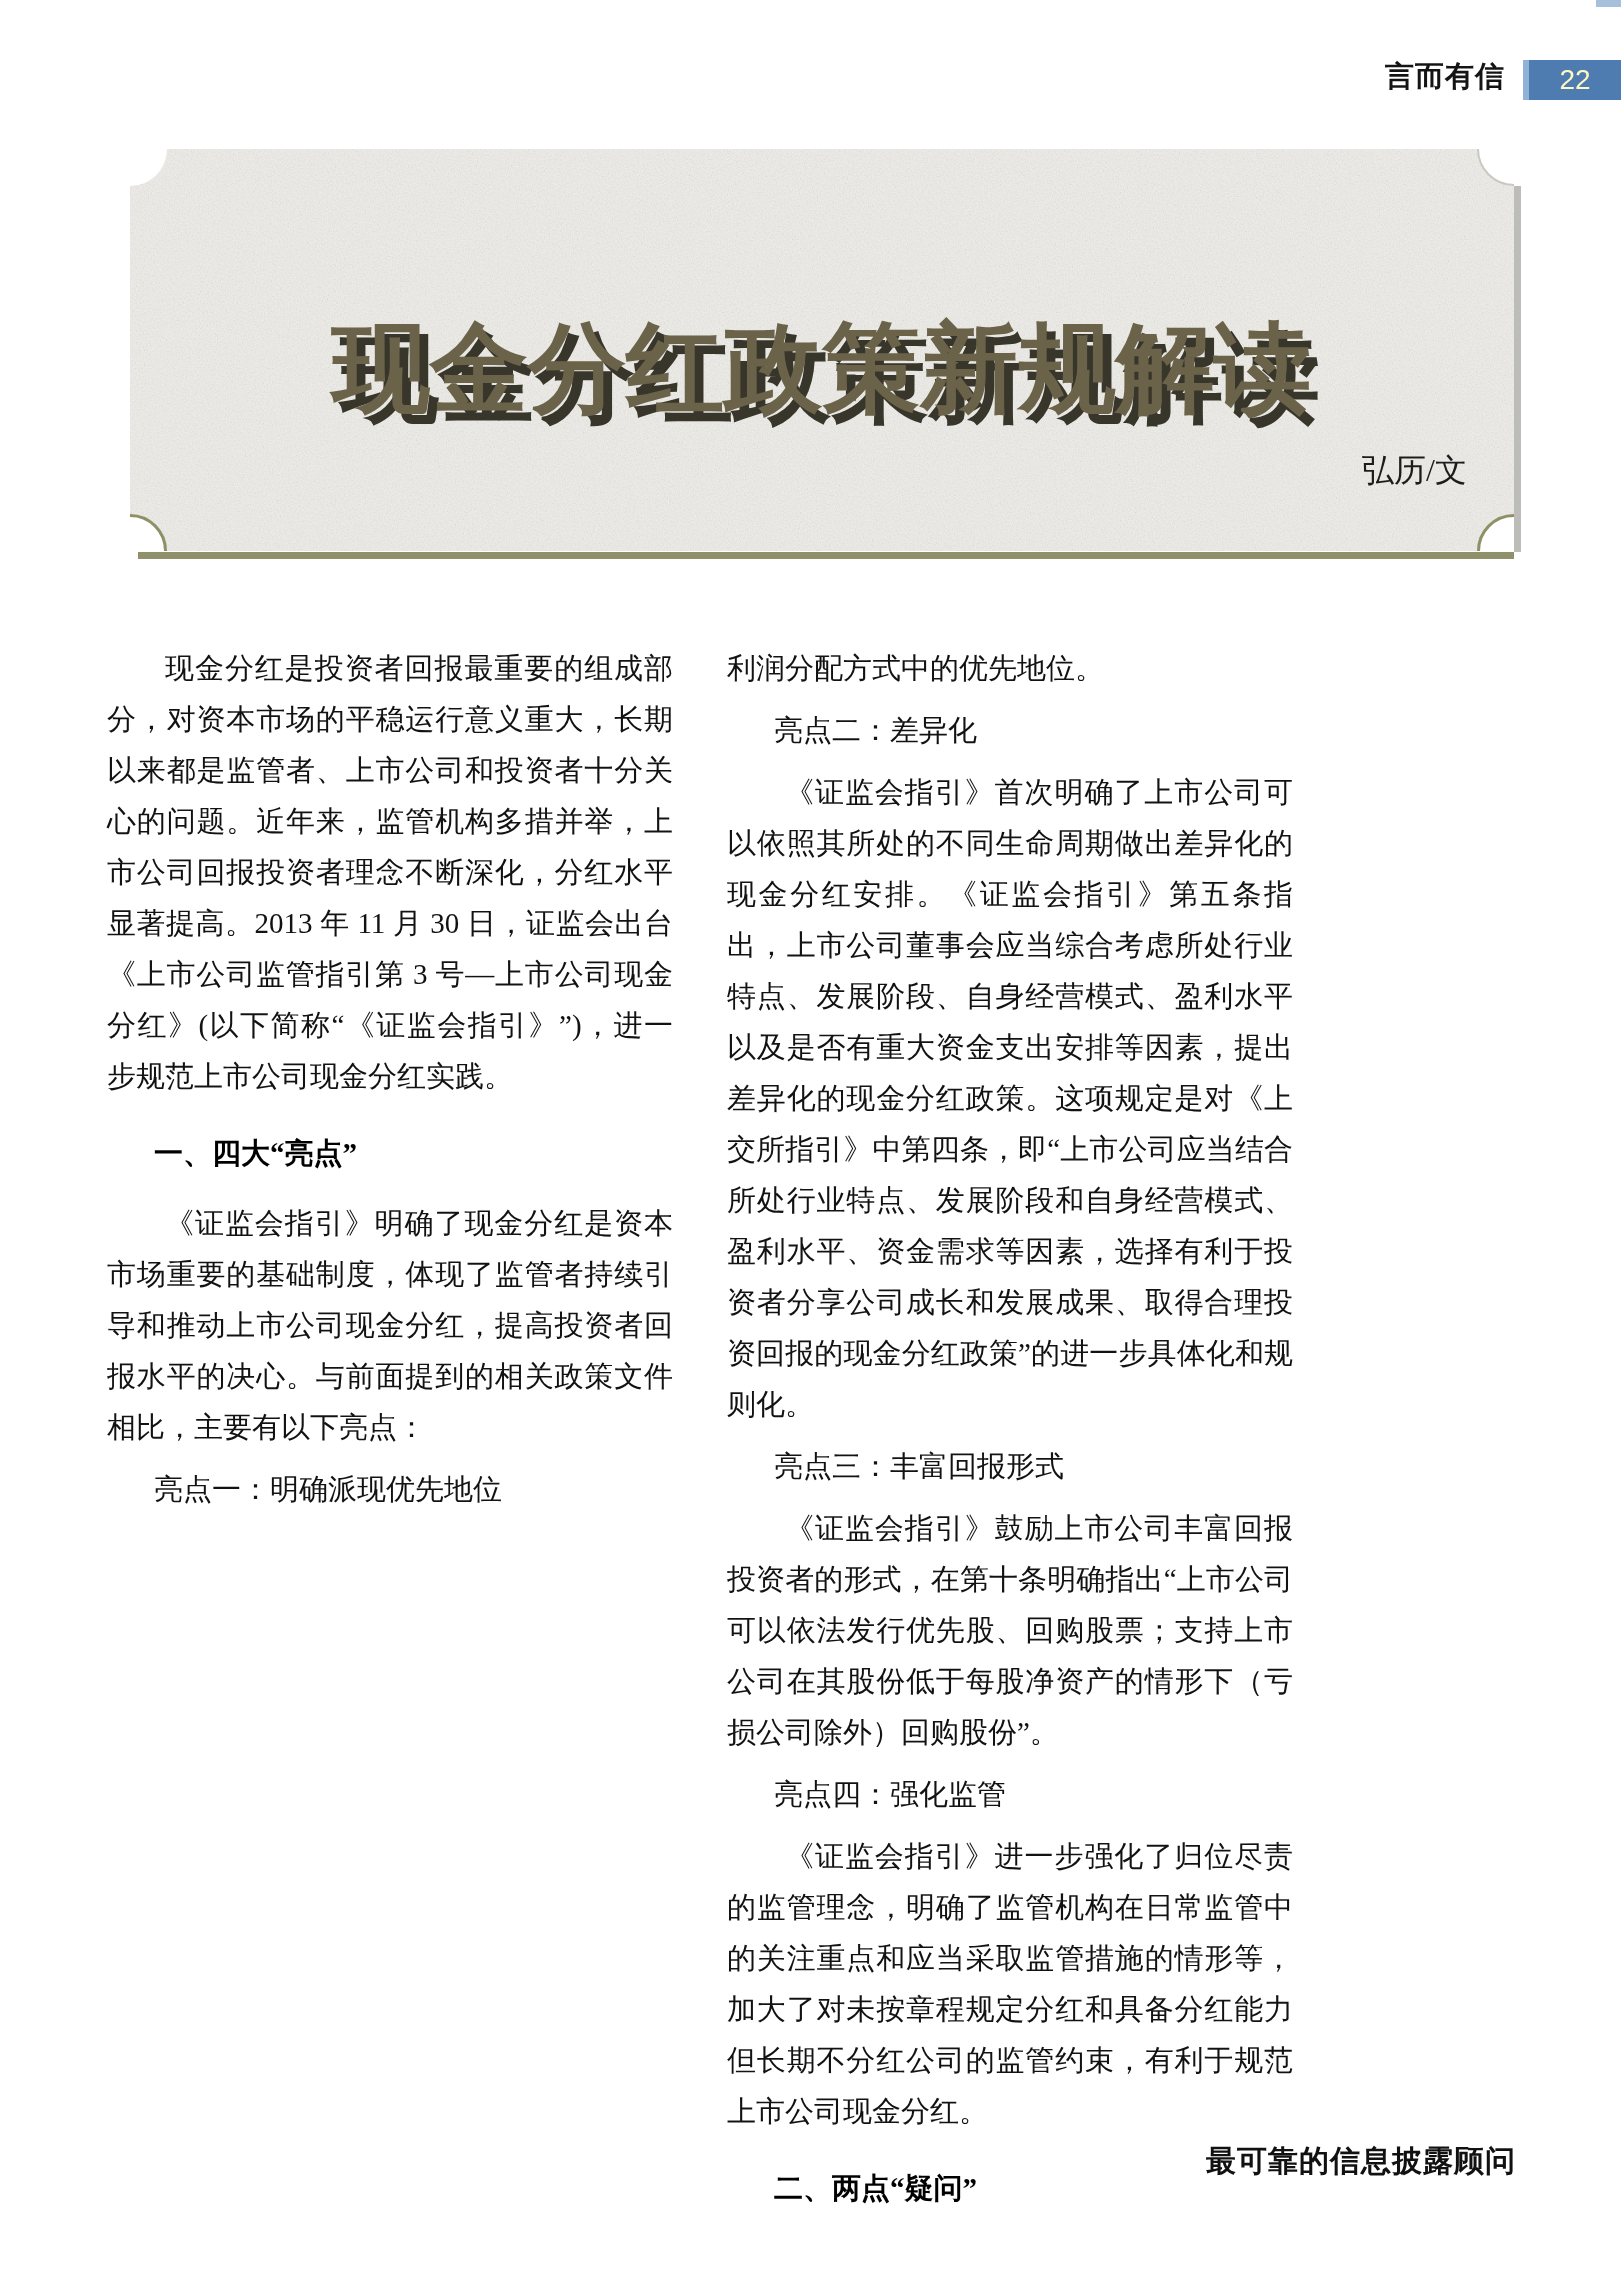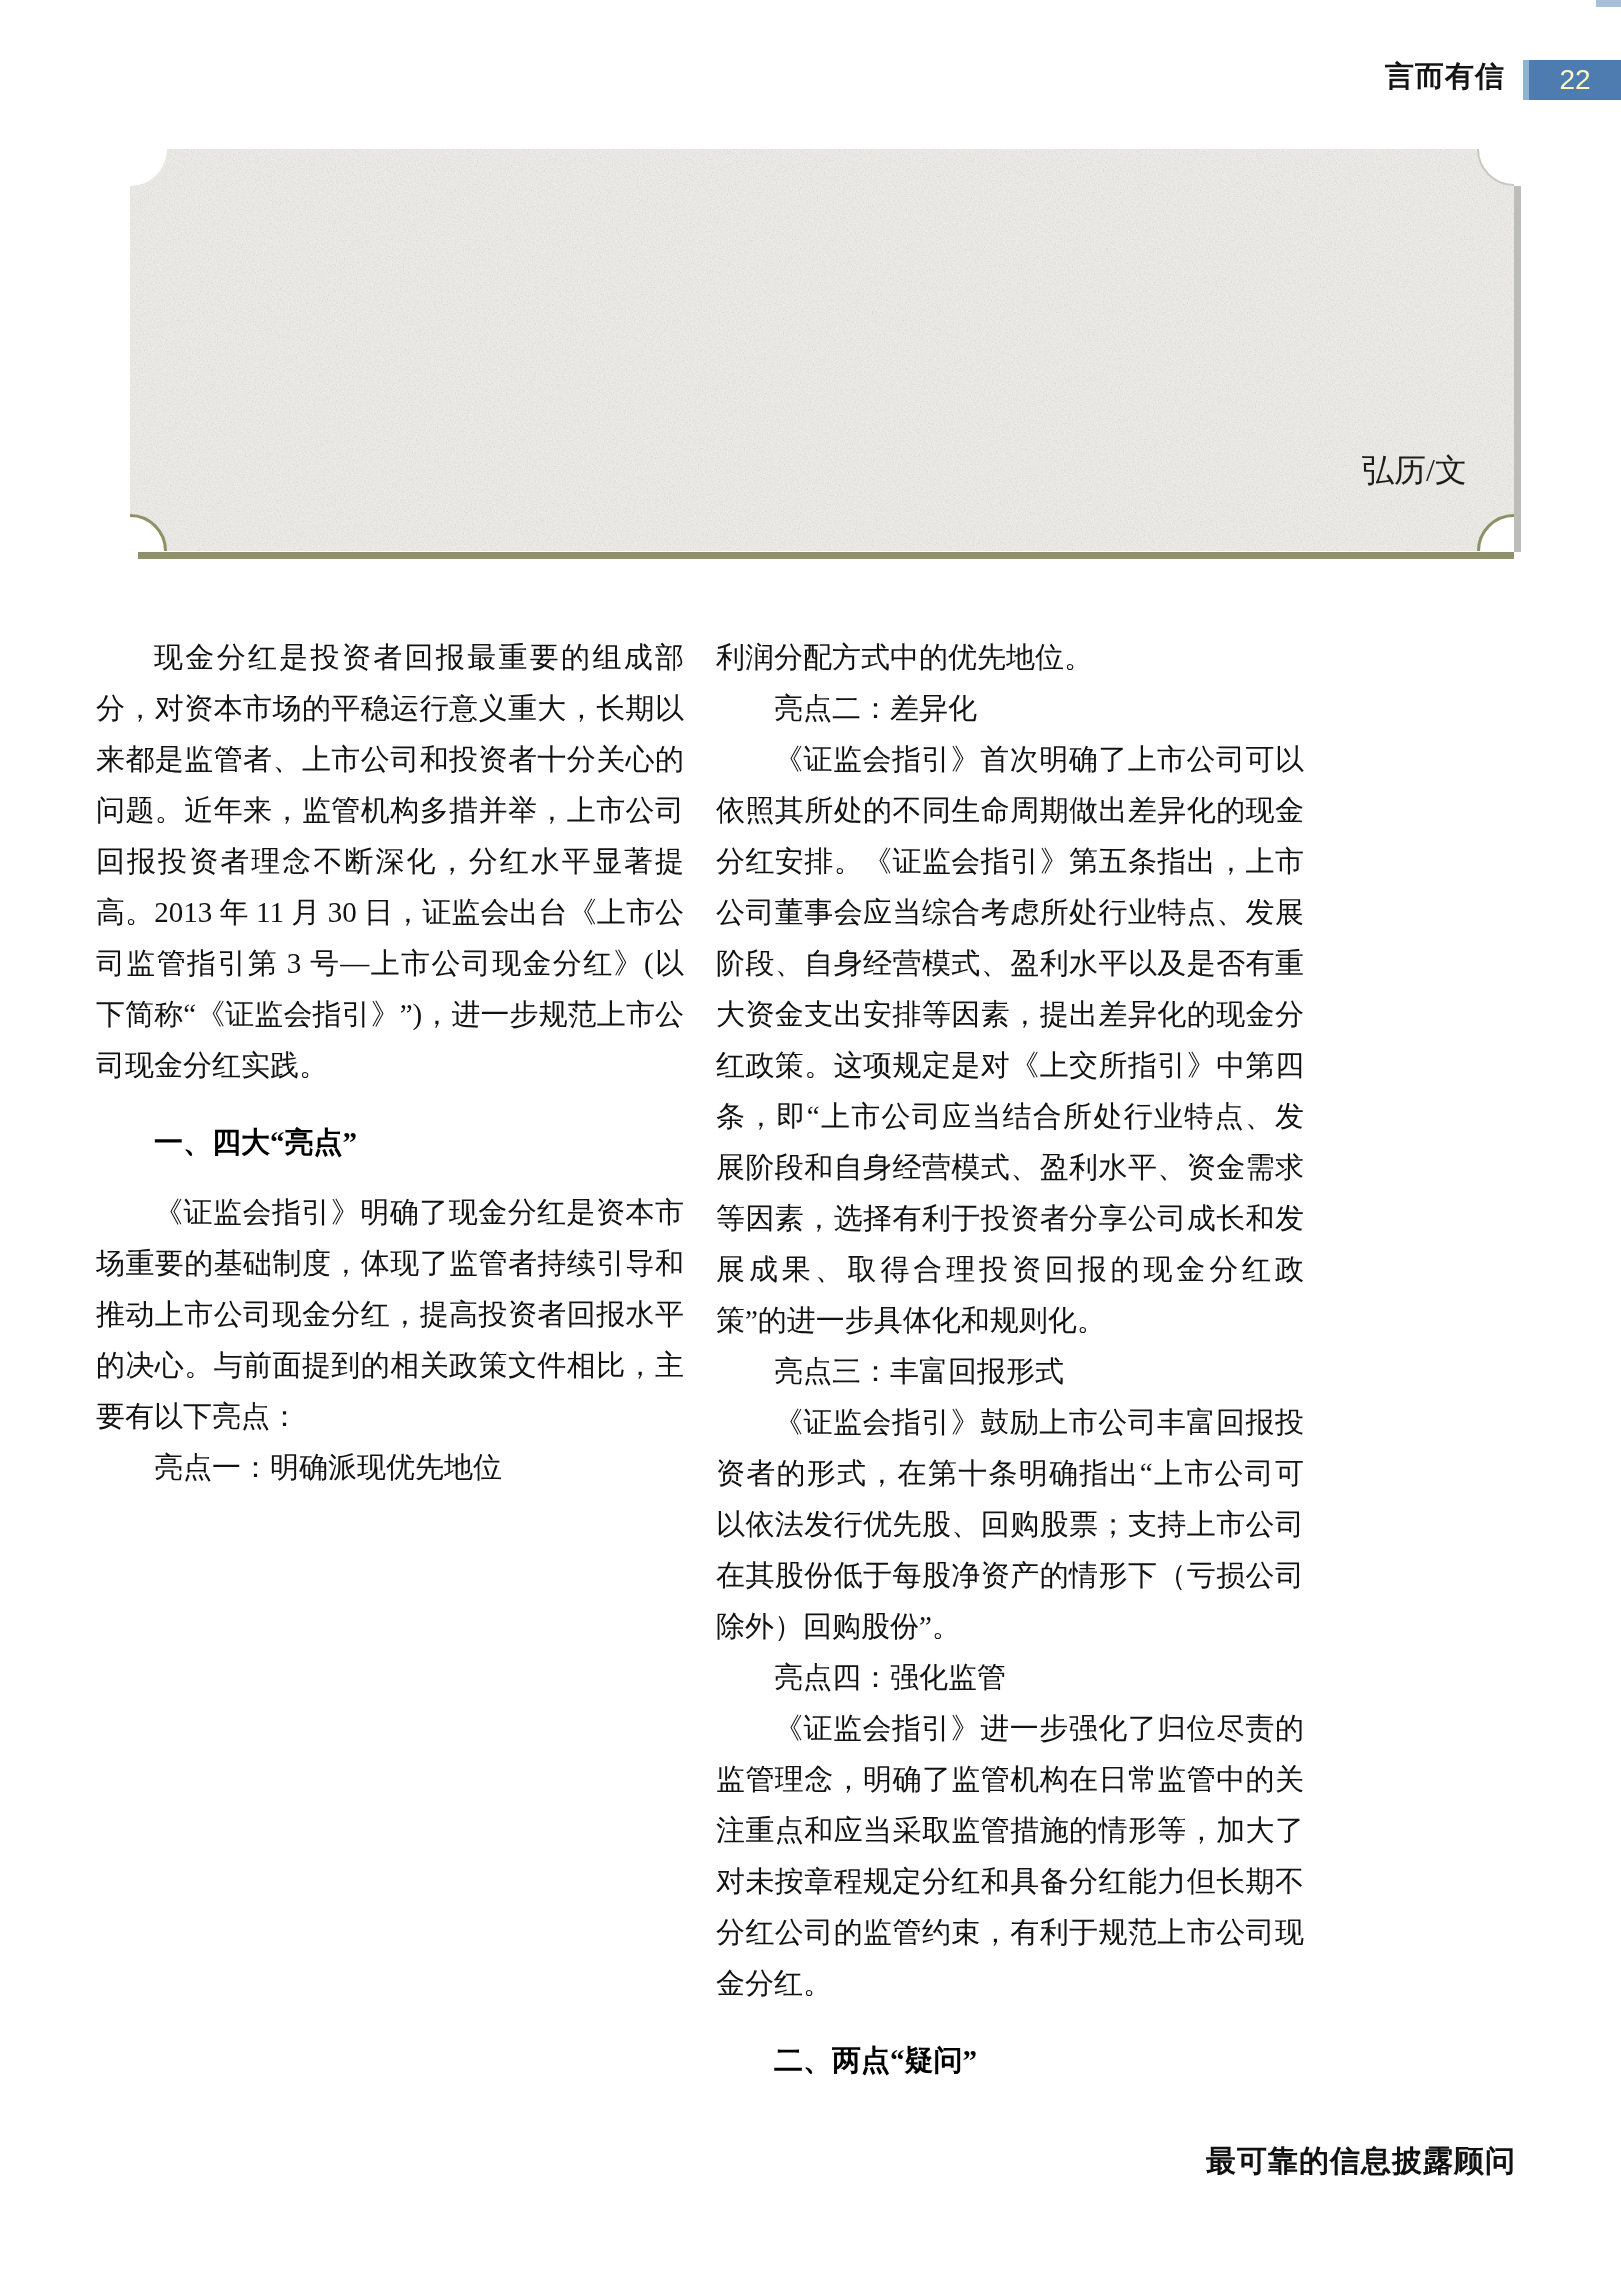--- a/index.html
+++ b/index.html
@@ -54,21 +54,21 @@
   }
 
   
   .column{
     position:absolute;top:632px;width:588px;
     font-size:29px;line-height:51px;color:#121212;
     text-align:justify;text-justify:inter-ideograph;
   }
   .column-left{left:96px;}
   .column-right{left:716px;}
-  .para{margin:0;text-indent:2em;}
+  .para{margin:11px;text-indent:2em;}
   .para.no-indent{text-indent:0;}
   .subheading{margin:0;text-indent:2em;}
   .heading{
     margin:25.5px 0 19.6px;text-indent:2em;font-size:29px;font-weight:bold;color:#000;
   }
 
   
   .footer-slogan{
     position:absolute;left:1206px;top:2141px;
     font-family:"Liberation Sans","DejaVu Sans",sans-serif;
@@ -87,20 +87,21 @@
     <filter id="grainF" x="0" y="0" width="100%" height="100%">
       <feTurbulence type="fractalNoise" baseFrequency="0.75" numOctaves="2" seed="8"></feTurbulence>
       <feColorMatrix type="saturate" values="0"></feColorMatrix>
     </filter>
     <rect width="1412" height="410" filter="url(#grainF)" opacity="0.28"></rect>
   </svg>
   <div class="notch tl"></div>
   <div class="notch tr"></div>
   <div class="notch bl"></div>
   <div class="notch br"></div>
+  <h1 class="banner-title">现金分红政策新规解读</h1>
   <div class="byline">弘历/文</div>
 </div>
 <div class="banner-shadow-bottom"></div>
 <div class="banner-shadow-right"></div>
 
 <div class="column column-left">
   <p class="para">现金分红是投资者回报最重要的组成部分，对资本市场的平稳运行意义重大，长期以来都是监管者、上市公司和投资者十分关心的问题。近年来，监管机构多措并举，上市公司回报投资者理念不断深化，分红水平显著提高。2013 年 11 月 30 日，证监会出台《上市公司监管指引第 3 号—上市公司现金分红》(以下简称“《证监会指引》”)，进一步规范上市公司现金分红实践。</p>
   <h2 class="heading">一、四大“亮点”</h2>
   <p class="para">《证监会指引》明确了现金分红是资本市场重要的基础制度，体现了监管者持续引导和推动上市公司现金分红，提高投资者回报水平的决心。与前面提到的相关政策文件相比，主要有以下亮点：</p>
   <p class="subheading">亮点一：明确派现优先地位</p>

